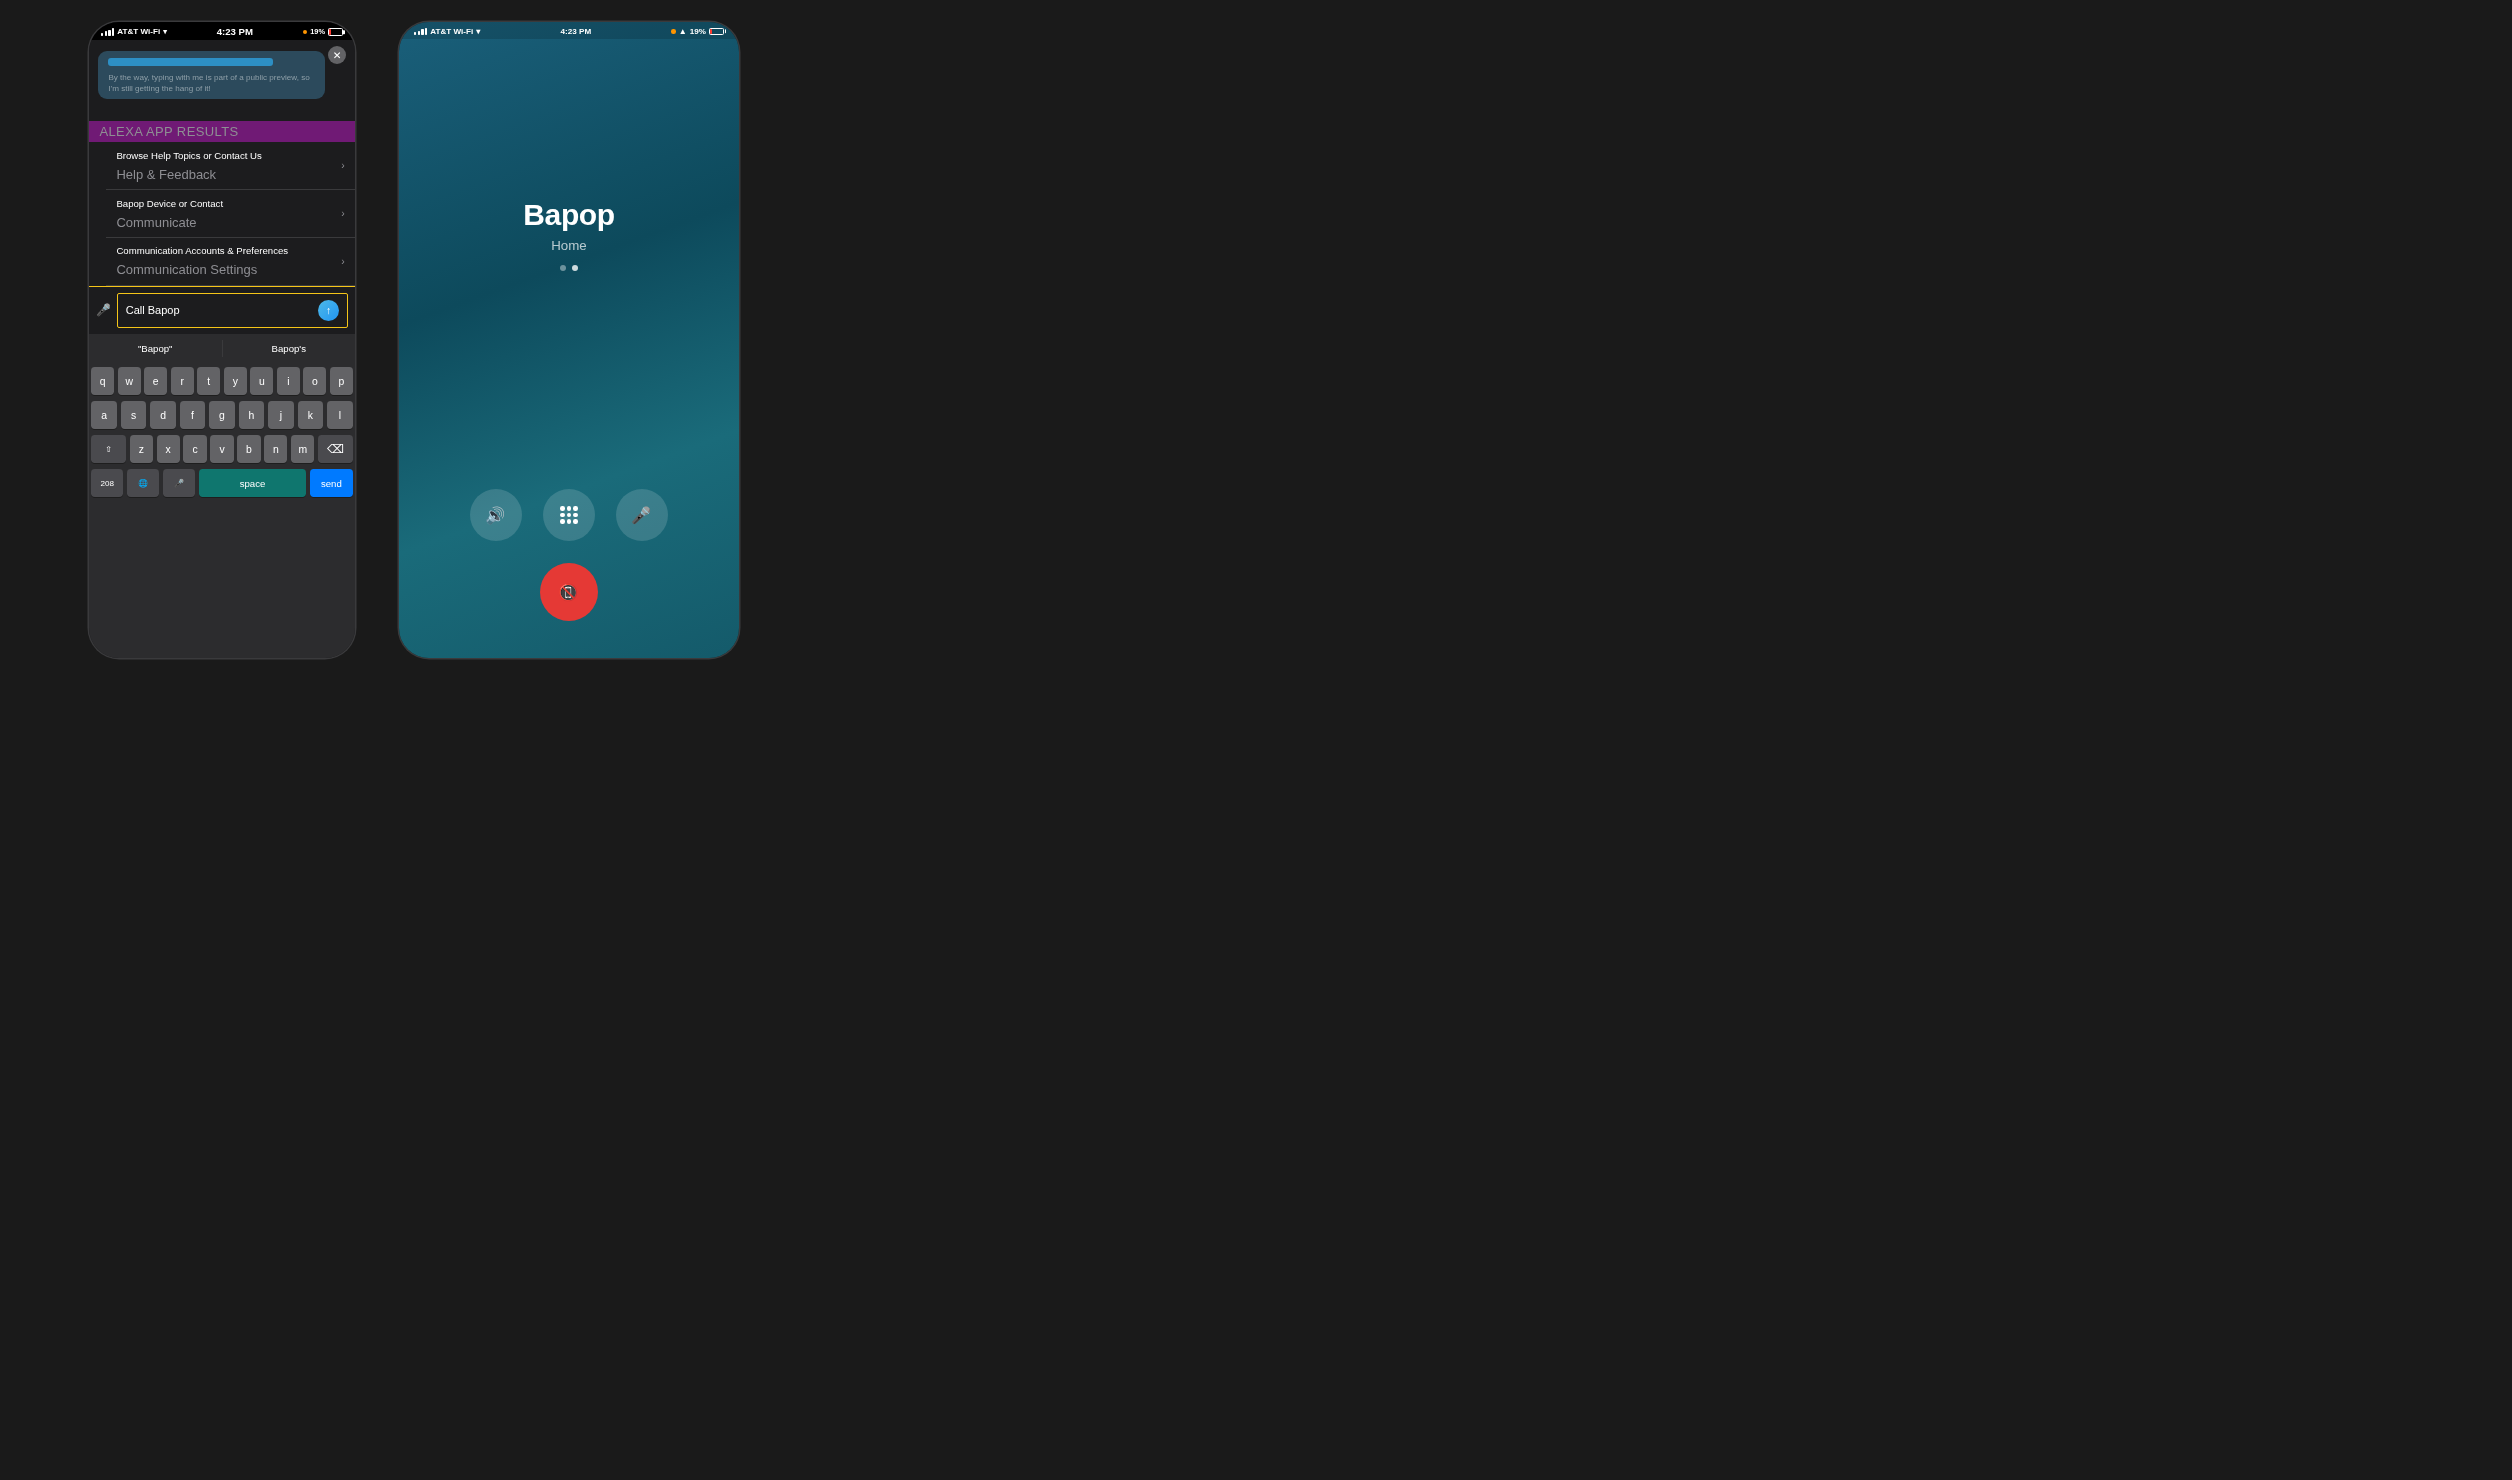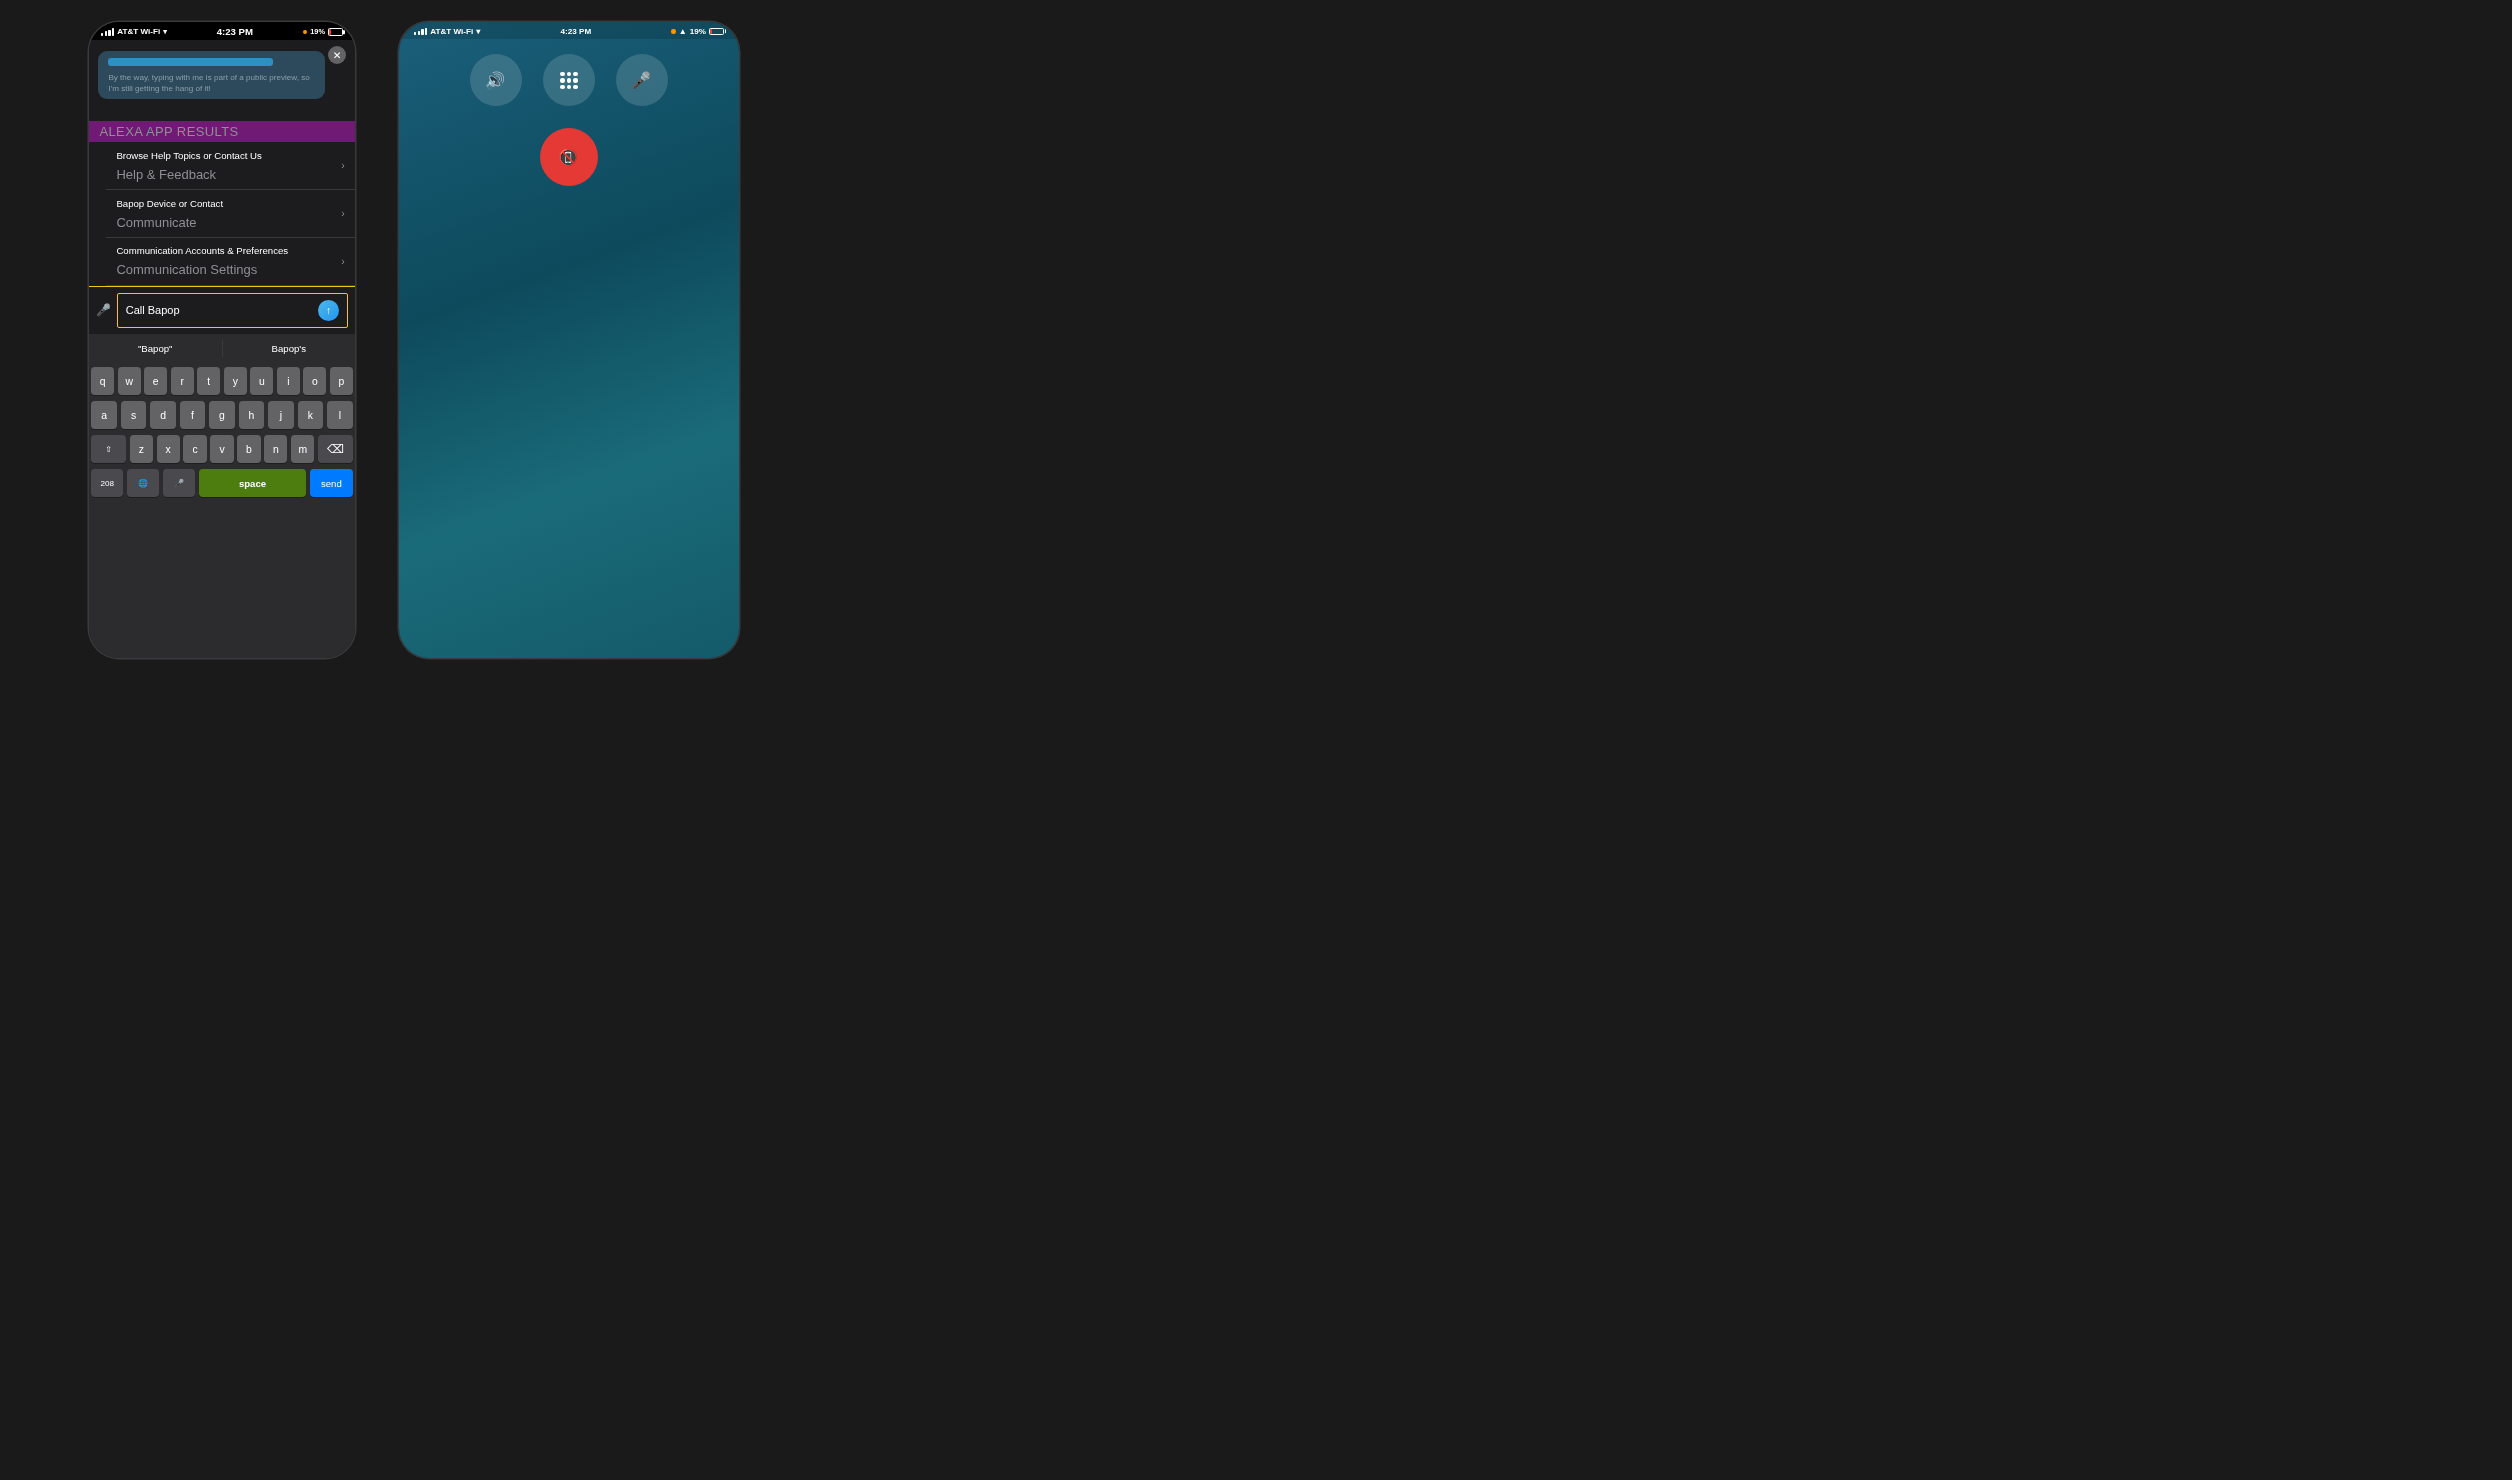--- a/index.html
+++ b/index.html
@@ -174,21 +174,21 @@
       height: 28px; min-width: 21px;
       background: #636366; border-radius: 3.7px;
       display: flex; align-items: center; justify-content: center;
       color: #fff; font-size: 10.4px; font-weight: 400;
       cursor: pointer; flex: 1;
       box-shadow: 0 0.7px 0 #1a1a1a;
     }
     .key.special {
       background: #4a4a4e; font-size: 8.1px; flex: 1.5;
     }
-    .key.space-key { flex: 5; font-size: 9.6px; color: #fff; background: #4d7c0f; font-weight: bold; }
+    .key.space-key { flex: 5; font-size: 9.6px; color: #fff; background: #0f766e; }
     .key.send-key { flex: 2; background: #007aff; font-size: 9.6px; font-weight: 500; }
     .key.delete-key { font-size: 12px; }
 
     
     .phone-right {
       width: 340px;
       height: 636px;
       border-radius: 30px;
       overflow: hidden;
       margin: 22px 0 0 44px;
@@ -391,20 +391,28 @@
       <div class="call-status-right">
         <span class="orange-dot"></span>
         <span>▲</span>
         <span>19%</span>
         <div class="battery-icon">
           <div class="battery-fill"></div>
         </div>
       </div>
     </div>
 
+    <div class="call-content">
+      <div class="call-name">Bapop</div>
+      <div class="call-label">Home</div>
+      <div class="pagination-dots">
+        <div class="dot inactive"></div>
+        <div class="dot active"></div>
+      </div>
+    </div>
 
     <div class="call-controls">
 
       <div class="ctrl-btn">
         <span class="ctrl-icon">🔊</span>
       </div>
 
       <div class="ctrl-btn">
         <div class="keypad-dots">
           <div class="keypad-dot"></div>

